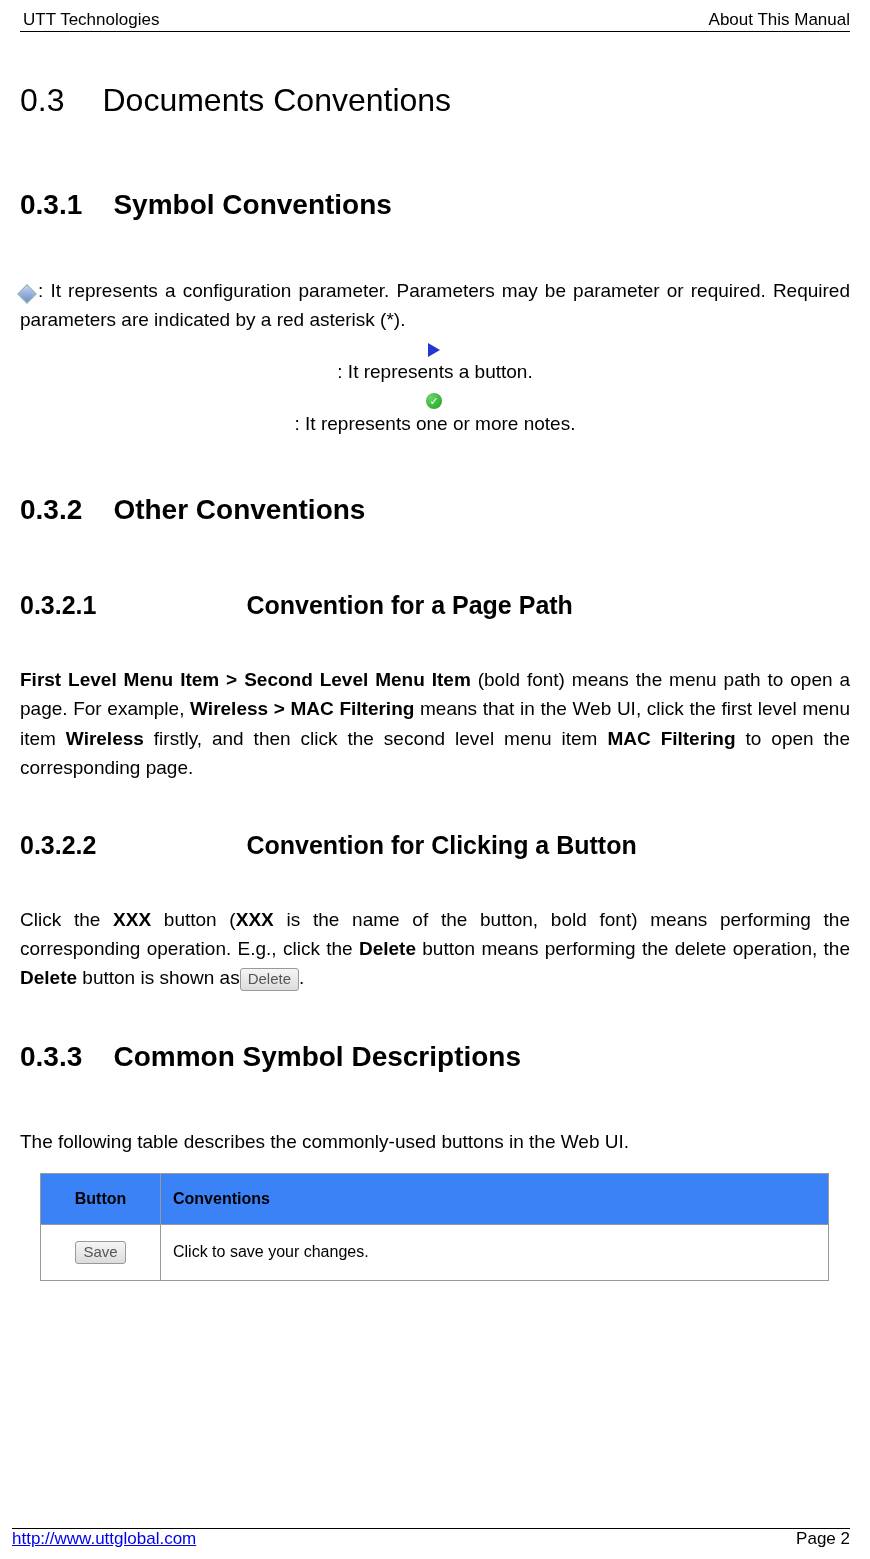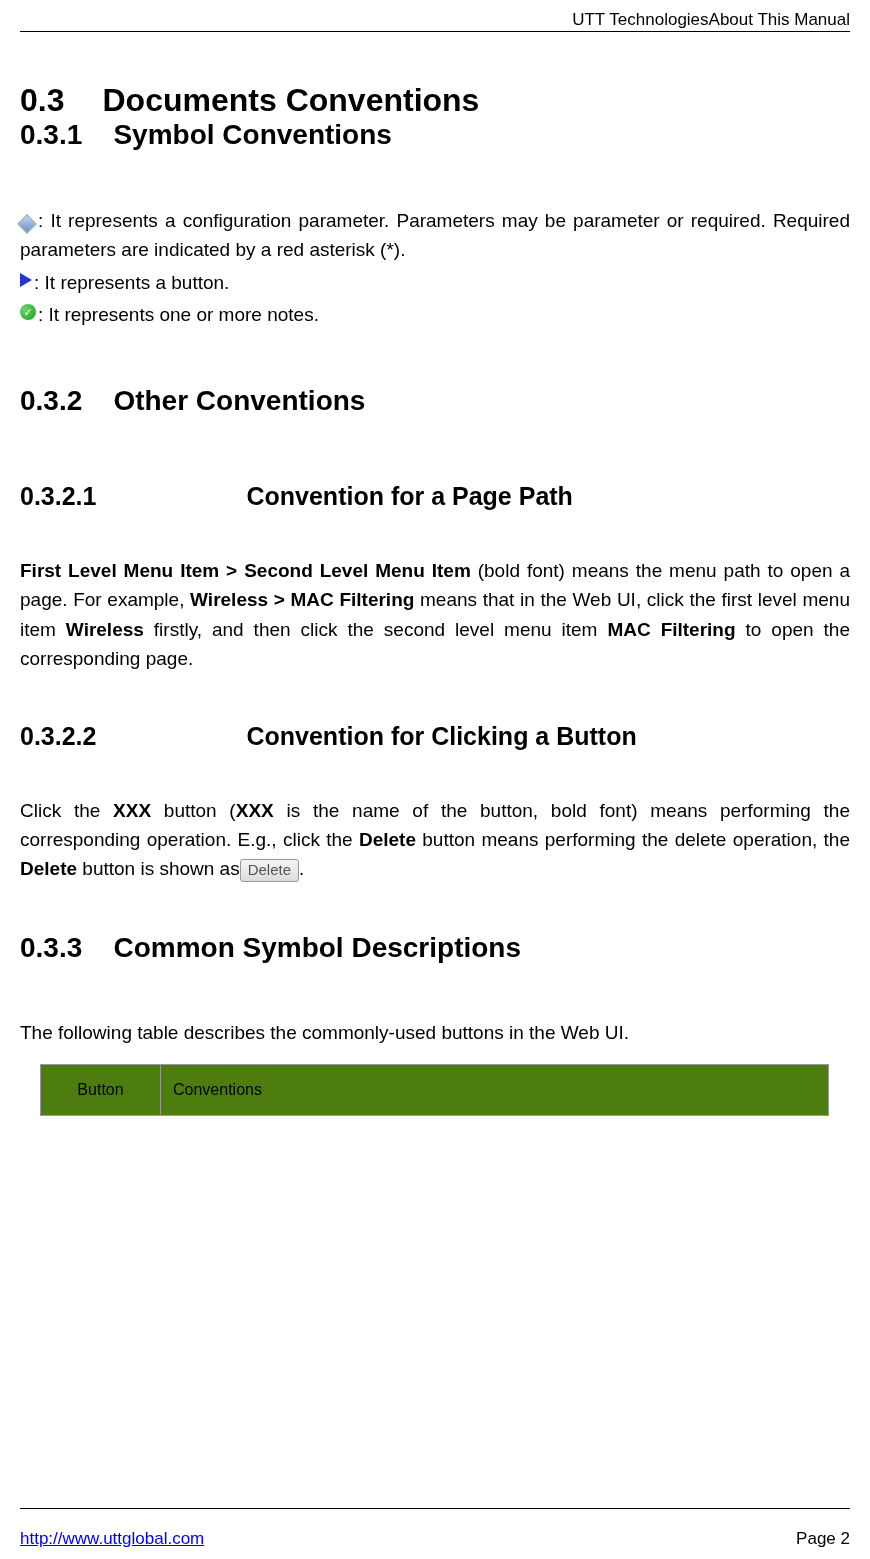--- a/index.html
+++ b/index.html
@@ -11,45 +11,47 @@
       width: 870px;
       height: 1559px;
       background: #fff;
       font-family: Arial, sans-serif;
       color: #000;
       padding: 10px 20px 10px 20px;
       position: relative;
     }
     .header-row {
       display: flex;
-      justify-content: flex-end;
+      justify-content: space-between;
       border-bottom: 1px solid #000;
       padding-bottom: 1px;
       font-size: 17px;
       margin-bottom: 50px;
       padding-left: 3px;
       padding-right: 0;
     }
     .h03 {
       font-size: 32px;
-      font-weight: bold;
+      font-weight: normal;
+      margin-bottom: 70px;
       padding-left: 0;
     }
     .h031 {
       font-size: 28px;
       font-weight: bold;
       margin-bottom: 55px;
     }
     .symbol-line {
       font-size: 19px;
       line-height: 1.55;
       text-align: justify;
       margin-bottom: 3px;
       display: flex;
-      align-items: flex-start;
+      align-items: center;
+      flex-direction: column;
     }
     .symbol-block {
       font-size: 19px;
       line-height: 1.55;
       text-align: justify;
       margin-bottom: 3px;
     }
     .symbols-section {
       margin-bottom: 55px;
     }
@@ -133,39 +135,39 @@
       width: 95%;
       margin-left: 20px;
     }
     table.btns td, table.btns th {
       border: 1px solid #999;
       padding: 16px 12px;
       font-size: 16px;
       text-align: left;
     }
     table.btns th {
-      background: #4d7c0f;
-      font-weight: normal;
+      background: #3b82f6;
+      font-weight: bold;
     }
     table.btns th.col1 {
       width: 120px;
       text-align: center;
     }
     table.btns td.col1 {
       text-align: center;
     }
     .footer-row {
       position: absolute;
       bottom: 10px;
-      left: 20px;
+      left: 12px;
       right: 20px;
       display: flex;
       justify-content: space-between;
       border-top: 1px solid #000;
-      padding-top: 20px;
+      padding-top: 0;
       font-size: 17px;
     }
     .footer-link {
       color: #0000ee;
       text-decoration: underline;
     }
     .num-space {
       display: inline-block;
       width: 38px;
     }
@@ -229,19 +231,25 @@
 </div>
 
 <div class="table-intro">The following table describes the commonly-used buttons in the Web UI.</div>
 
 <table class="btns">
   <tbody>
       <tr>
     <th class="col1">Button</th>
     <th>Conventions</th>
   </tr>
+  <tr>
+    <td class="col1">
+      <span class="btn-inline">Save</span>
+    </td>
+    <td>Click to save your changes.</td>
+  </tr>
 </tbody>
   </table>
 
 <div class="footer-row">
   <a class="footer-link">http://www.uttglobal.com</a>
   <span>Page 2</span>
 </div>
 
 </body></html>

